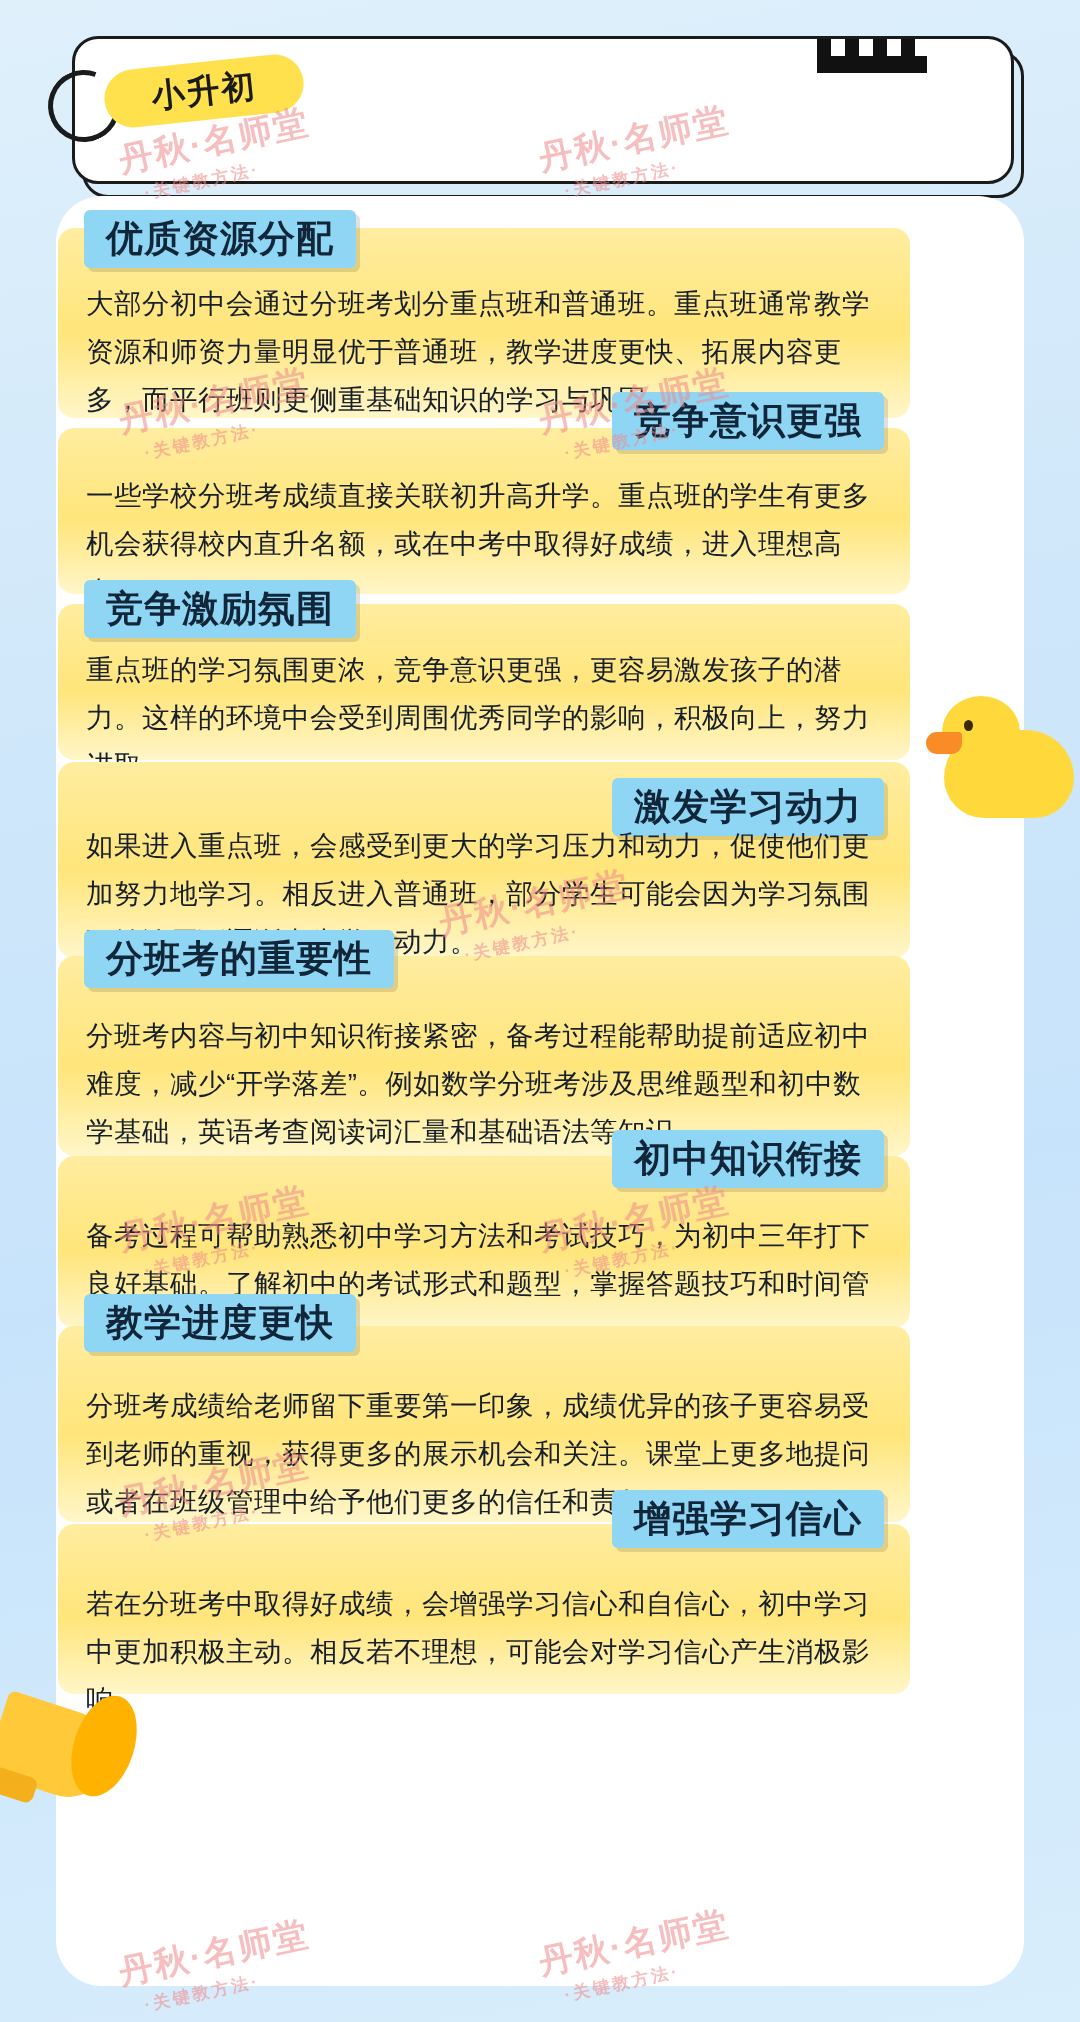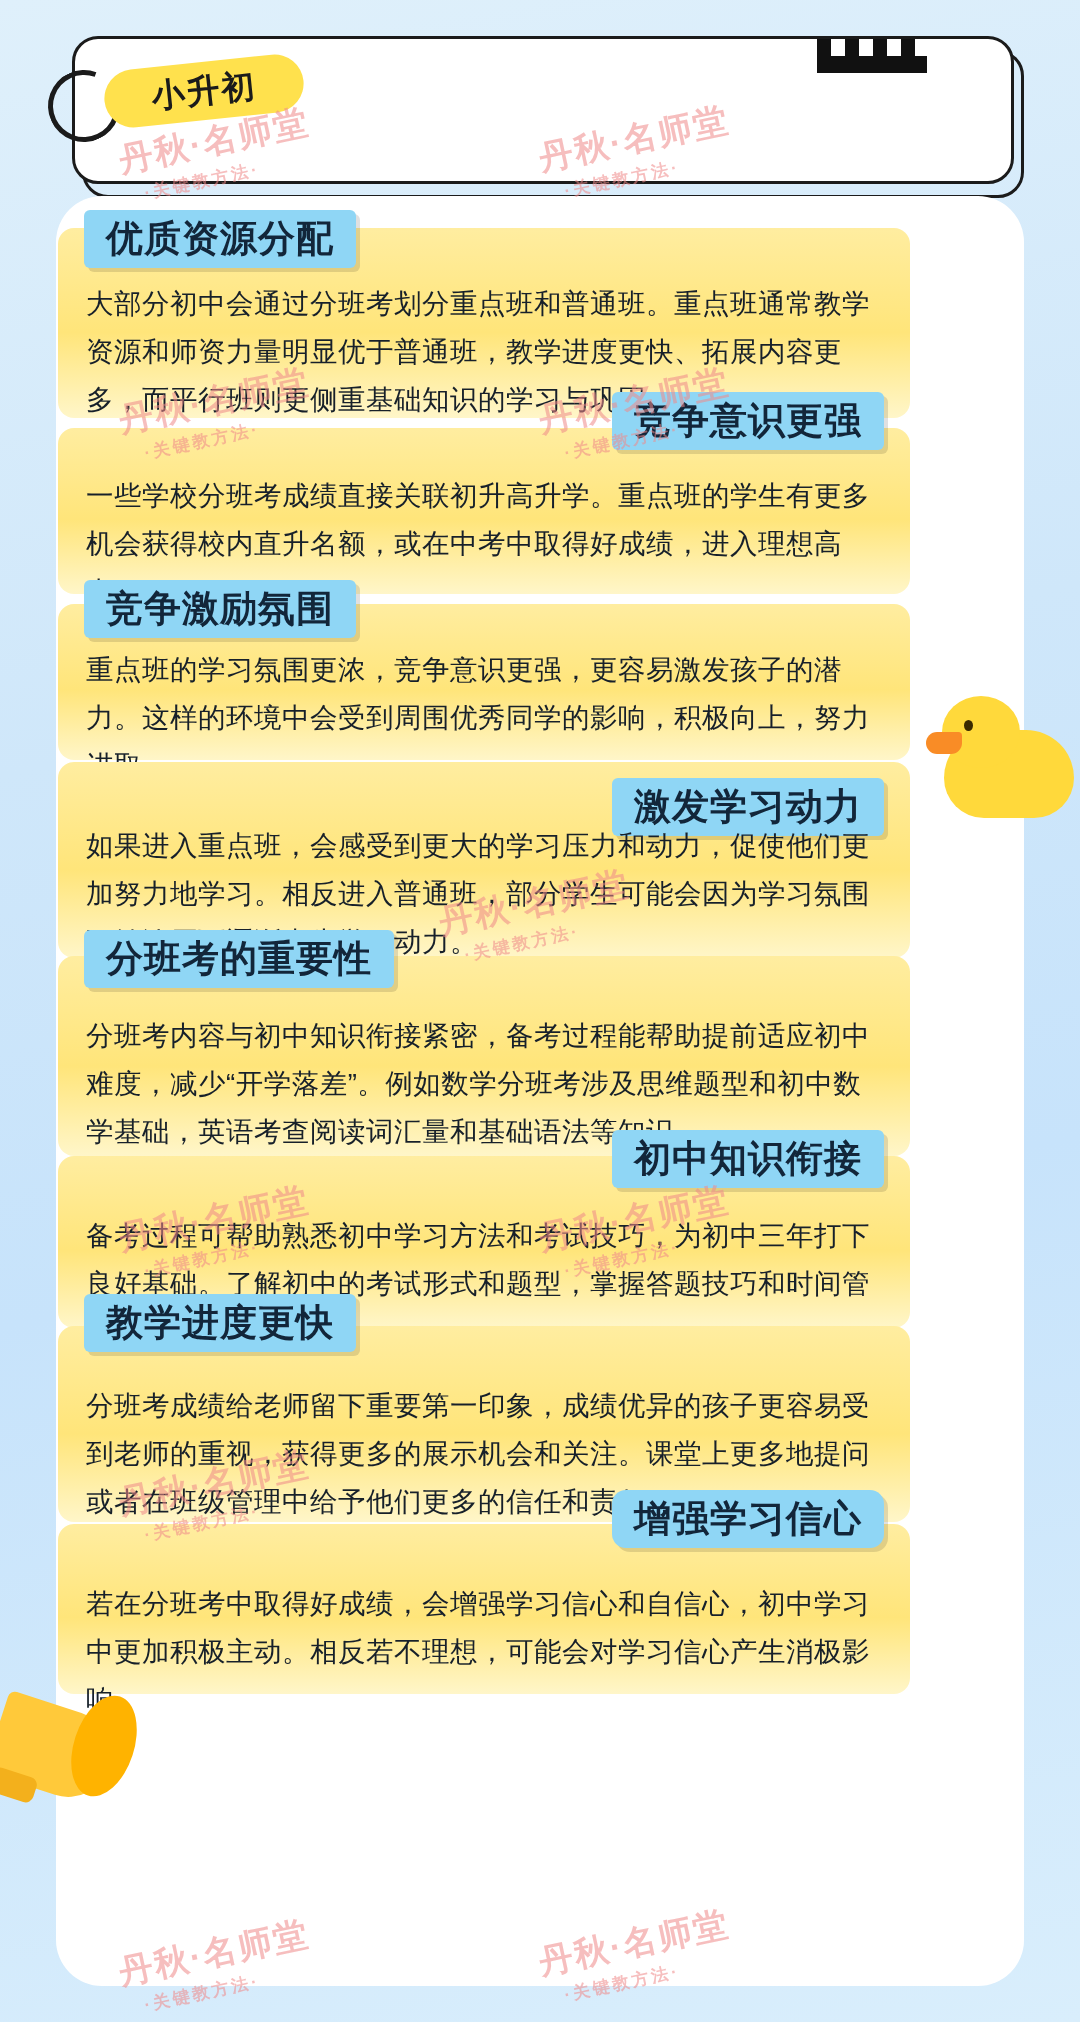--- a/index.html
+++ b/index.html
@@ -149,21 +149,21 @@
   </div>
 
   <div class="section" style="top:1326px;">
     <div class="band" style="top:0;height:196px;"></div>
     <div class="tag left" style="top:-32px;">教学进度更快</div>
     <div class="body-text" style="top:56px;">分班考成绩给老师留下重要第一印象，成绩优异的孩子更容易受到老师的重视，获得更多的展示机会和关注。课堂上更多地提问或者在班级管理中给予他们更多的信任和责任。</div>
   </div>
 
   <div class="section" style="top:1524px;">
     <div class="band" style="top:0;height:170px;"></div>
-    <div class="tag right" style="top:-34px;border-radius:14px;">增强学习信心</div>
+    <div class="tag right" style="top:-34px;">增强学习信心</div>
     <div class="body-text" style="top:56px;">若在分班考中取得好成绩，会增强学习信心和自信心，初中学习中更加积极主动。相反若不理想，可能会对学习信心产生消极影响。</div>
   </div>
 
   <div class="duck">
     <div class="duck-body"></div>
     <div class="duck-head"></div>
     <div class="duck-beak"></div>
     <div class="duck-eye"></div>
   </div>
 

